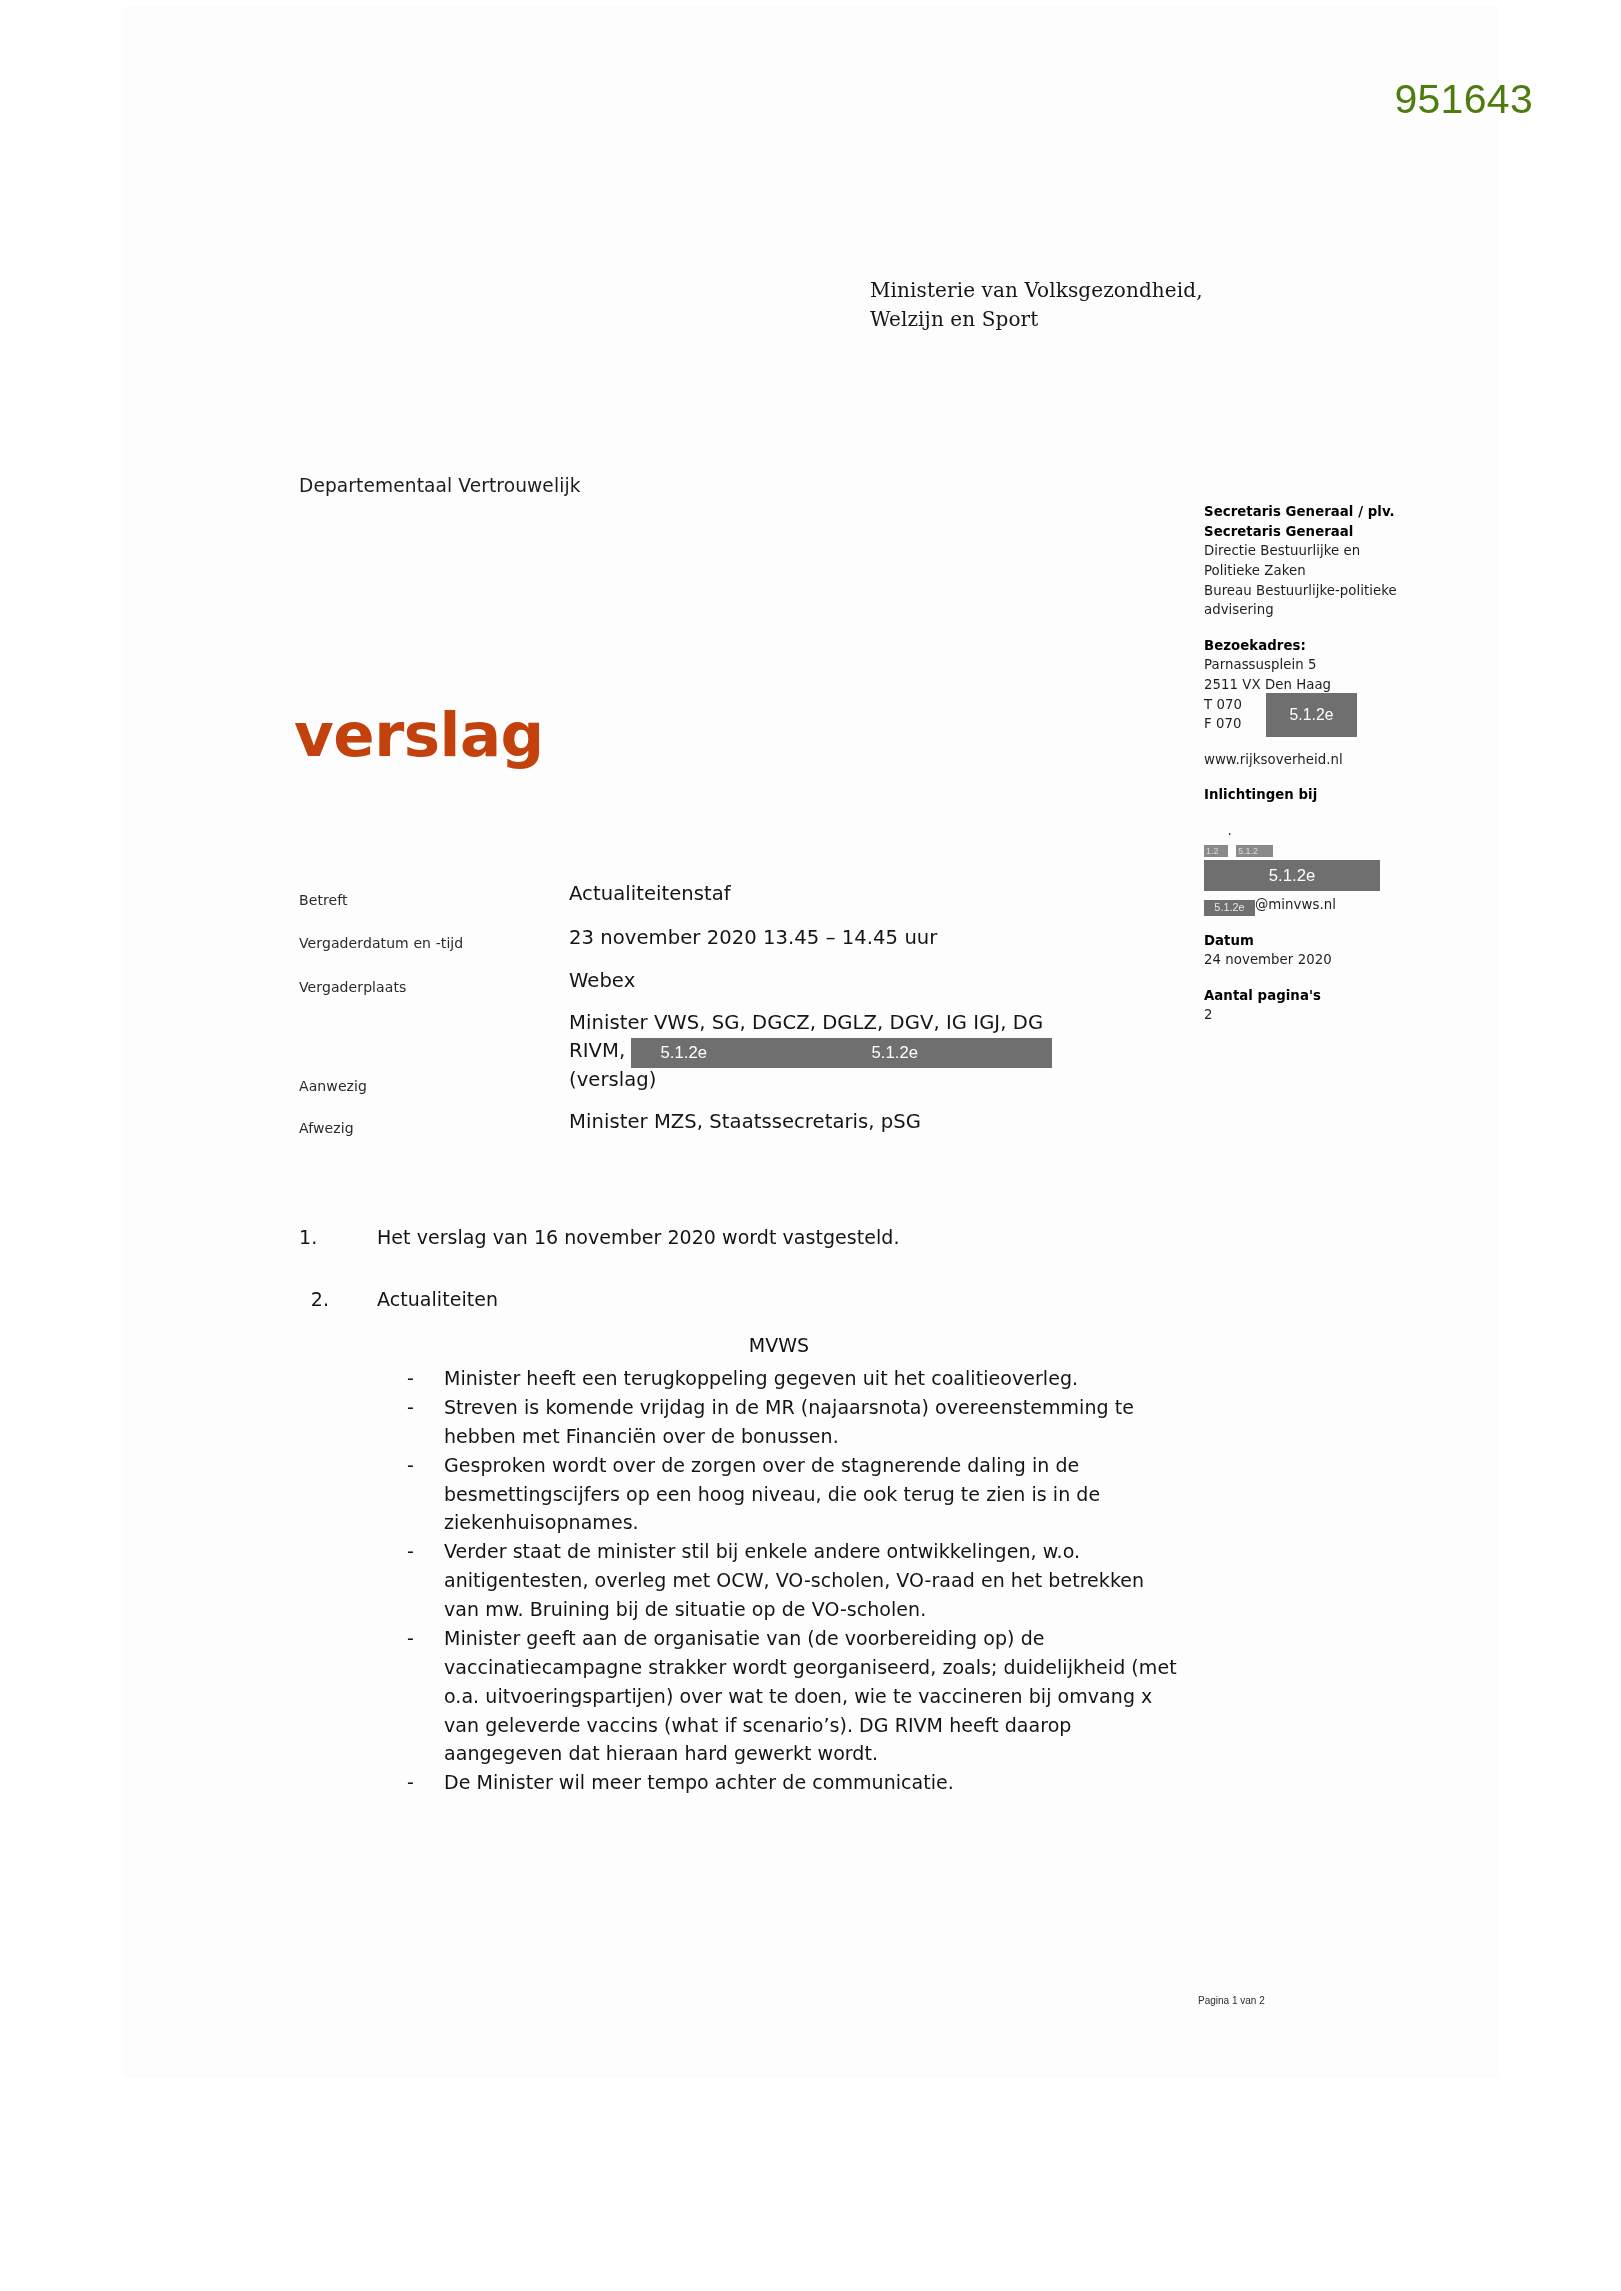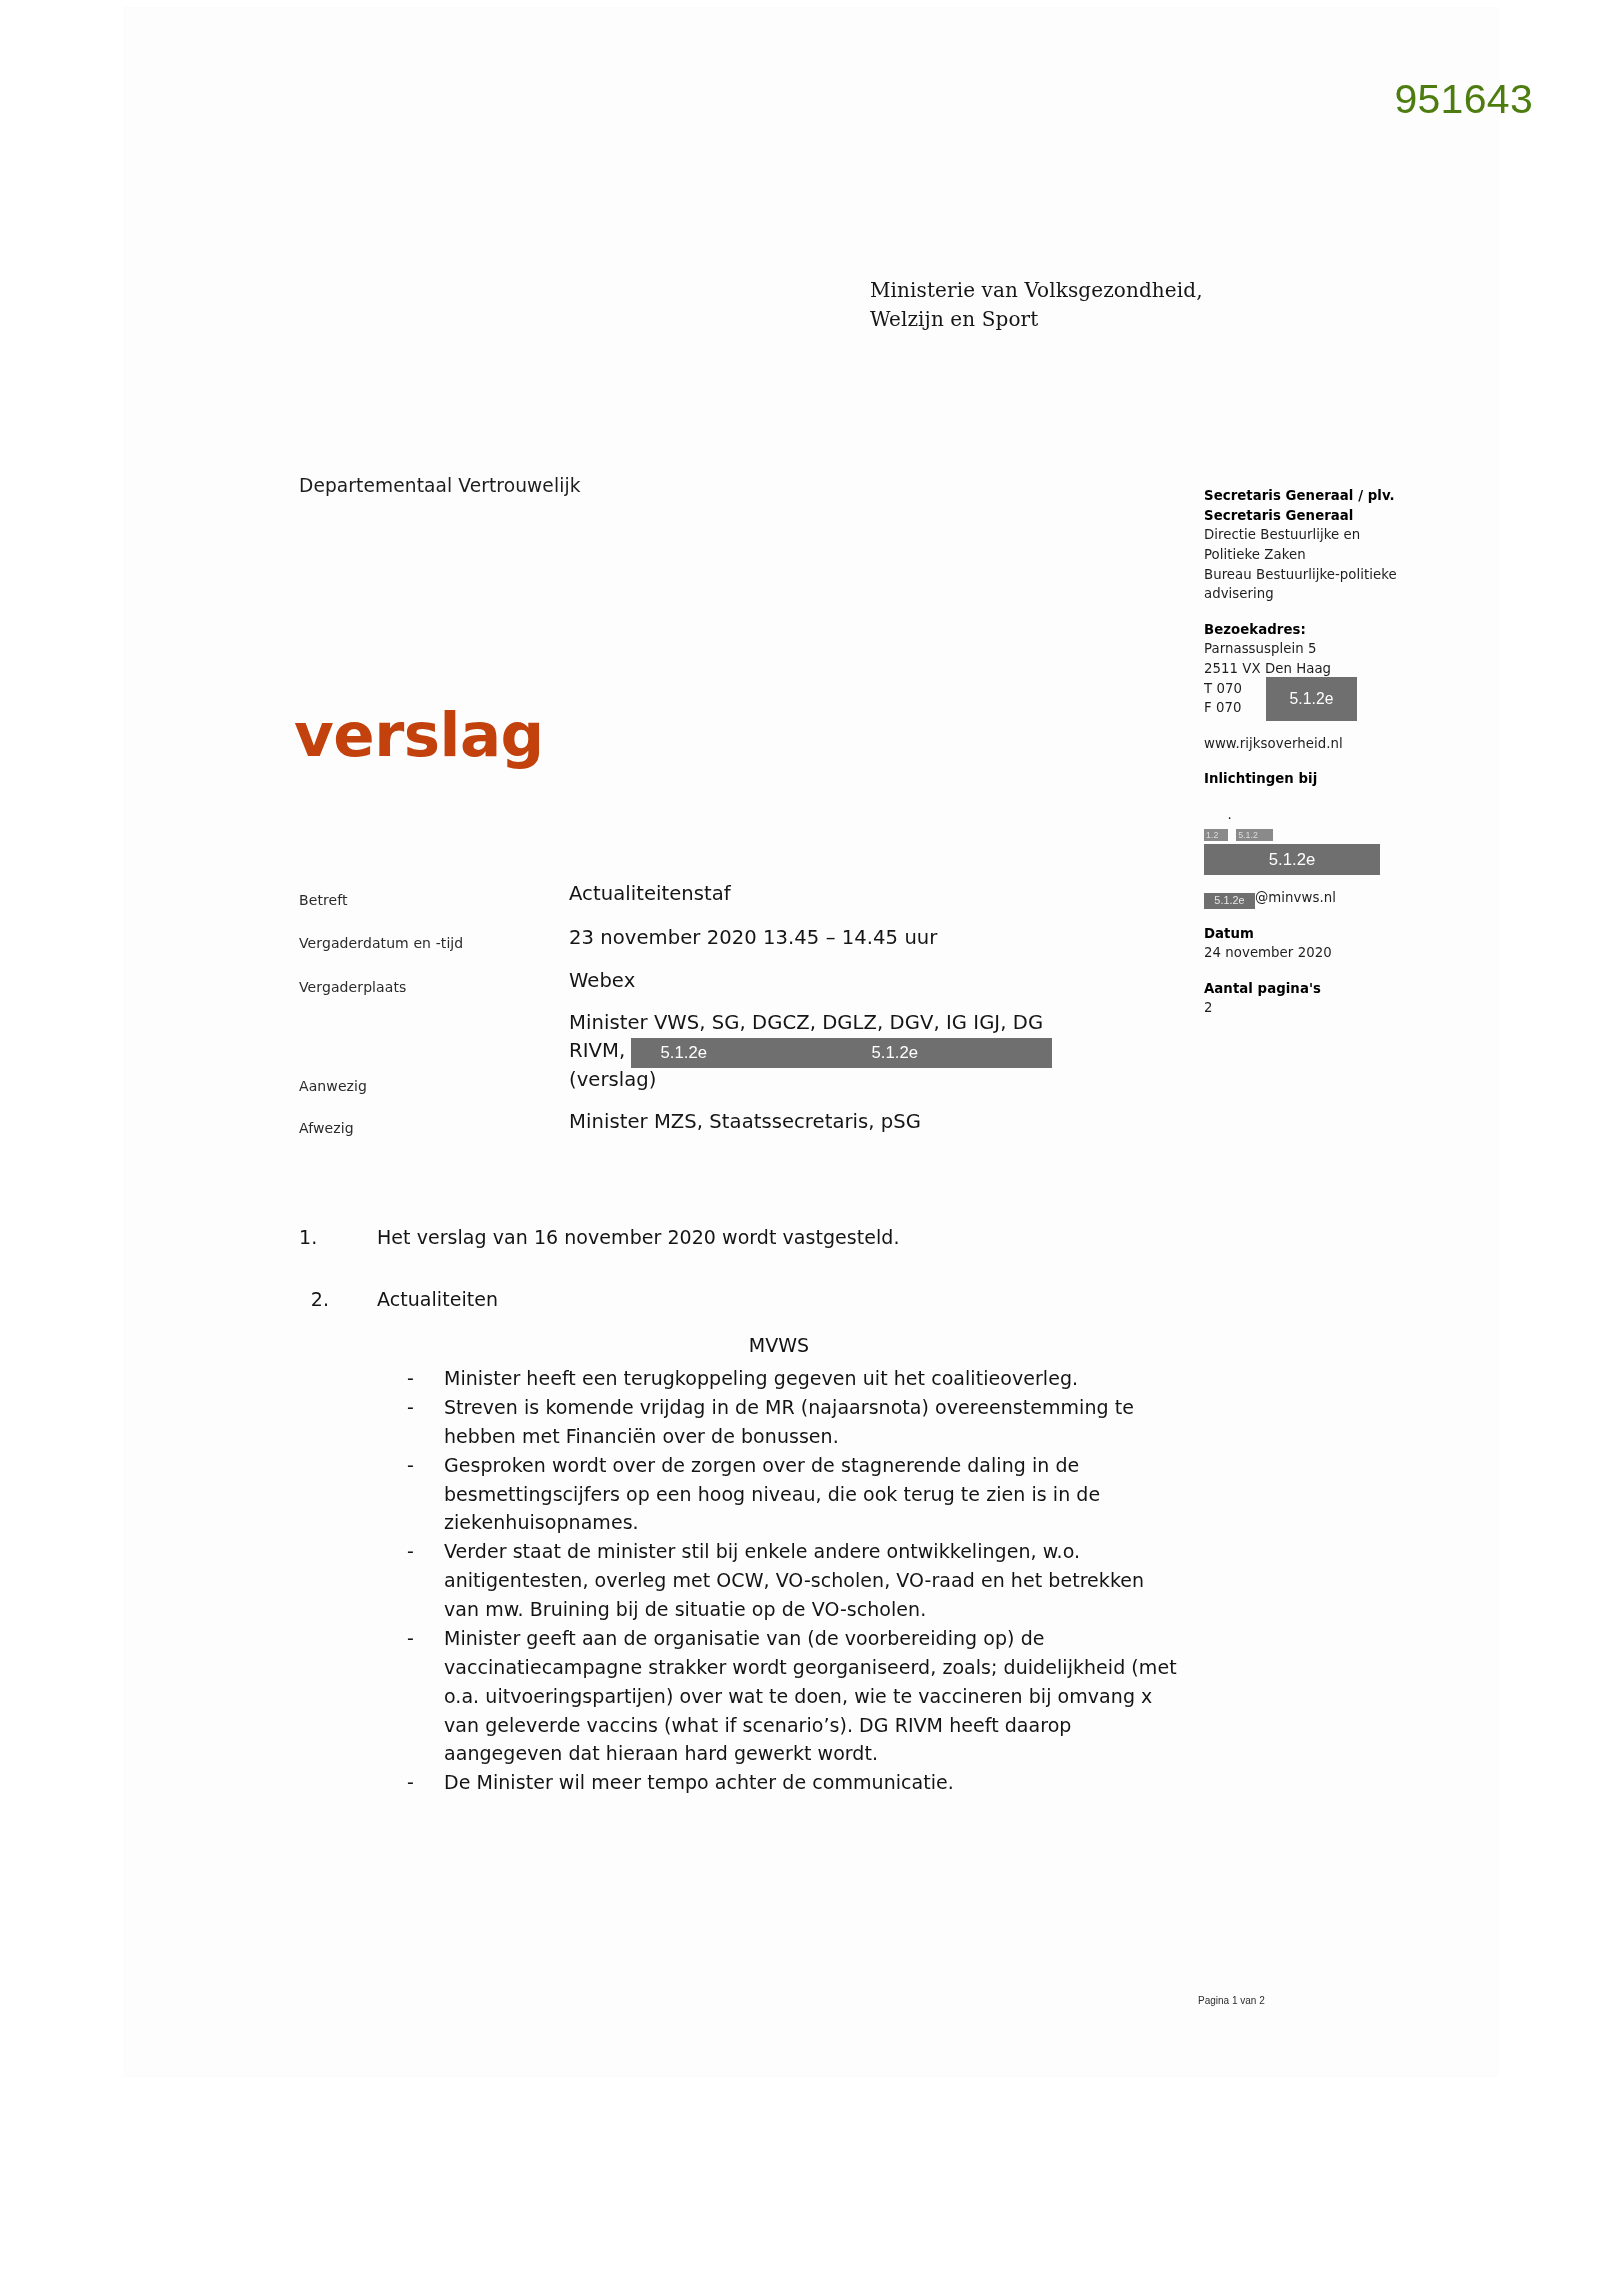--- a/index.html
+++ b/index.html
@@ -119,21 +119,21 @@
     position: relative;
     top: 2px;
   }
   .redact-inline-wide span.a { position:absolute; left: 29px; }
   .redact-inline-wide span.b { position:absolute; left: 240px; }
 
   
   .sidebar {
     position: absolute;
     left: 1204px;
-    top: 486px;
+    top: 502px;
     width: 245px;
     font-size: 13.3px;
     line-height: 1.48;
     color: #1d1d1d;
     letter-spacing: 0.05px;
   }
   .sb-head {
     font-weight: bold;
     color: #000;
   }
@@ -178,21 +178,21 @@
     width: 176px;
     height: 31px;
     line-height: 31px;
     background: #6f6f6f;
     color: #fff;
     font-size: 16.7px;
     text-align: center;
     font-family: "Liberation Sans", sans-serif;
     margin-top: 2.9px;
   }
-  .email-row { margin-top: 13px; white-space: nowrap; }
+  .email-row { margin-top: 4px; white-space: nowrap; }
   .email-chip {
     display: inline-block;
     background: #6f6f6f;
     color: #e8e8e8;
     font-size: 10.8px;
     line-height: 15.7px;
     height: 15.7px;
     width: 51px;
     text-align: center;
     vertical-align: baseline;

